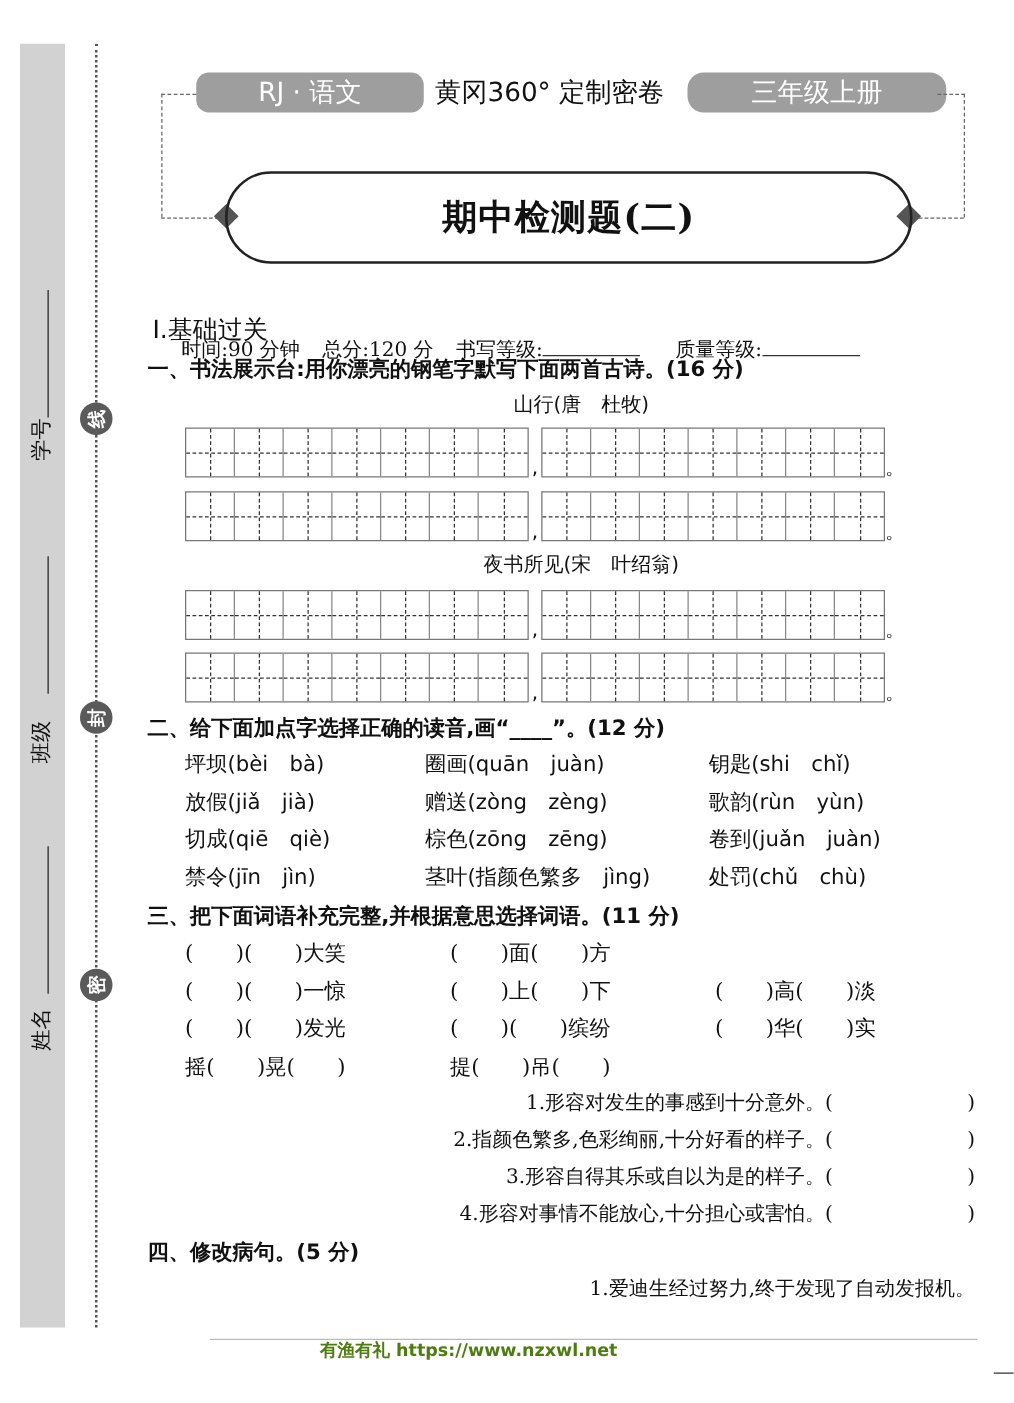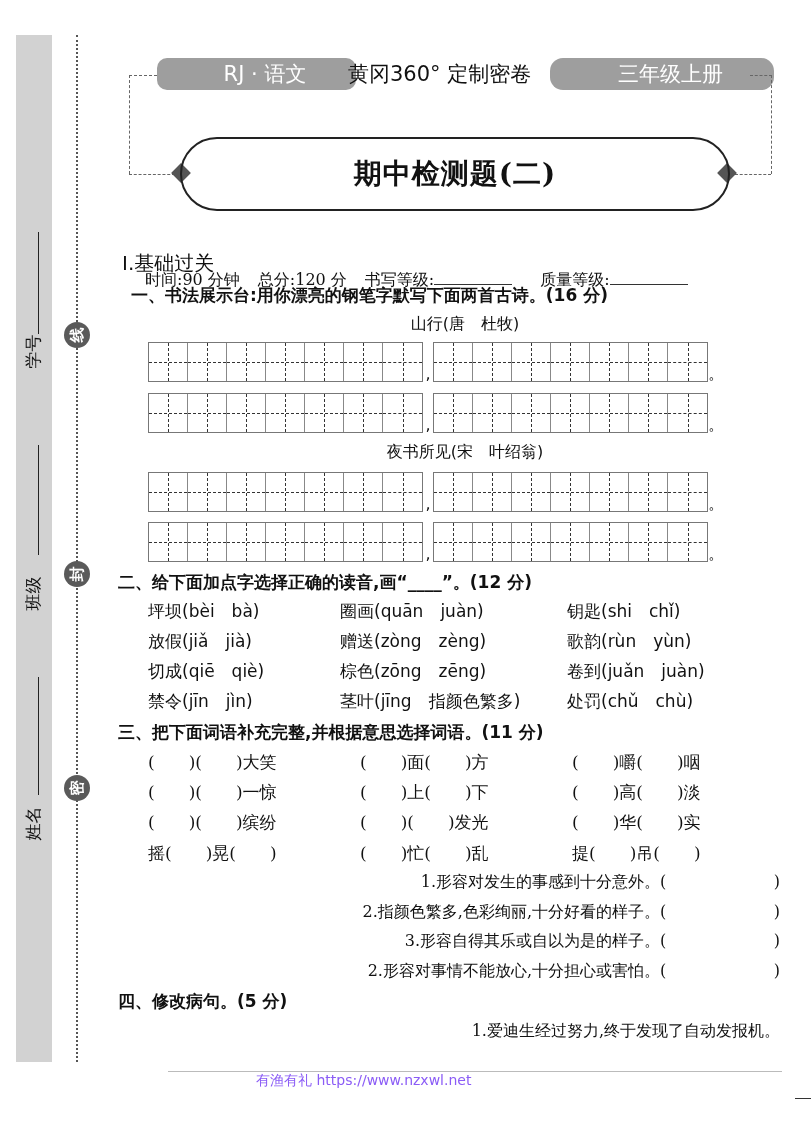--- a/index.html
+++ b/index.html
@@ -8,21 +8,21 @@
   .binding-strip { position:absolute; left:16px; top:35px; width:36px; height:1027px; background:#d2d2d2; }
   .binding-line { position:absolute; left:76px; top:35px; height:1027px; border-left:2px dotted #555; }
   .seal { position:absolute; left:64px; width:26px; height:26px; border-radius:50%; background:#5a5a5a;
           color:#fff; font-size:15px; font-weight:bold; display:flex; align-items:center; justify-content:center;
           transform:rotate(-90deg); }
   .vlabel { position:absolute; left:18px; width:30px; display:flex; flex-direction:column; align-items:center; }
   .vlabel .txt { transform:rotate(-90deg); font-size:17px; white-space:nowrap; }
   .vline { position:absolute; left:38px; border-left:1.5px solid #222; }
 
   .pill { position:absolute; top:58px; height:32px; background:#9e9e9e; border-radius:10px; color:#fff;
-          font-size:21px; display:flex; align-items:center; justify-content:center;padding-left:17px; }
+          font-size:21px; display:flex; align-items:center; justify-content:center; }
   .brand { position:absolute; top:60px; left:348px; font-size:21px; }
   .dash-h { position:absolute; border-top:1.5px dashed #666; }
   .dash-v { position:absolute; border-left:1.5px dashed #666; }
   .diamond { position:absolute; width:14px; height:14px; background:#555; transform:rotate(45deg); }
   .title-frame { position:absolute; left:180px; top:137px; width:546px; height:70px; border:2px solid #222;
                  border-radius:40px; display:flex; align-items:center; justify-content:center; }
   .title-frame span { font-family:"DejaVu Serif", serif; font-size:28px; font-weight:bold; letter-spacing:1px; }
 
   .meta { position:absolute; top:220px; left:145px; font-family:"DejaVu Serif", serif; font-size:16px; display:flex; gap:18px; align-items:flex-end; }
   .blank { display:inline-block; border-bottom:1px solid #333; width:78px; height:16px; }
@@ -40,21 +40,21 @@
 
   .py-row { position:absolute; left:148px; font-size:17px; display:flex; }
   .py-col { width:212px; }
 
   .wd-row { position:absolute; left:148px; font-family:"DejaVu Serif", serif; font-size:17px; display:flex; }
   .wd-col { width:212px; white-space:pre; }
   .def-row { position:absolute; left:148px; width:632px; font-family:"DejaVu Serif", serif; font-size:16px; display:flex; justify-content:flex-end; }
   .ans { width:120px; display:flex; justify-content:space-between; }
 
   .footer-line { position:absolute; top:1071px; left:168px; width:614px; border-top:1.5px solid #bbb; }
-  .footer { position:absolute; top:1072px; left:256px; font-size:14px; color:#8b5cf6; }
+  .footer { position:absolute; top:1072px; left:256px; font-size:14px; color:#4d7c0f;font-weight:bold; }
   .corner-mark { position:absolute; top:1098px; left:795px; width:16px; border-top:1.5px solid #333; }
 </style>
 </head>
 <body>
 
 <div class="binding-strip"></div>
 <div class="binding-line"></div>
 
 <div class="vline" style="top:232px;height:102px;"></div>
 <div class="vlabel" style="top:340px;">
@@ -102,21 +102,21 @@
 
 <div class="meta">
   <span>时间:90 分钟</span>
   <span>总分:120 分</span>
   <span><span>书写等级:</span><span class="blank"></span></span>
   <span style="margin-left:10px;margin-top:48px;"><span>质量等级:</span><span class="blank"></span></span>
 </div>
 
 <div class="part">Ⅰ.基础过关</div>
 
-<div class="q" style="top:284px;margin-left:13px;">一、书法展示台:用你漂亮的钢笔字默写下面两首古诗。(16 分)</div>
+<div class="q" style="top:284px;">一、书法展示台:用你漂亮的钢笔字默写下面两首古诗。(16 分)</div>
 <div class="poem-title" style="top:314px;left:0;width:930px;">山行(唐　杜牧)</div>
 
 <div class="grid-row" style="top:342px;">
   <div class="grid">
       <div class="cell"></div>
       <div class="cell"></div>
       <div class="cell"></div>
       <div class="cell"></div>
       <div class="cell"></div>
       <div class="cell"></div>
@@ -214,43 +214,41 @@
   <span class="py-col" style="margin-left:-20px;">赠送(zòng　zèng)</span>
   <span class="py-col" style="margin-left:15px;">歌韵(rùn　yùn)</span>
 </div>
 <div class="py-row" style="top:660px;">
   <span class="py-col">切成(qiē　qiè)</span>
   <span class="py-col" style="margin-left:-20px;">棕色(zōng　zēng)</span>
   <span class="py-col" style="margin-left:15px;">卷到(juǎn　juàn)</span>
 </div>
 <div class="py-row" style="top:690px;">
   <span class="py-col">禁令(jīn　jìn)</span>
-  <span class="py-col" style="margin-left:-20px;">茎叶(jīng　指颜色繁多)</span>
+  <span class="py-col" style="margin-left:-20px;">茎叶(指颜色繁多　jìng)</span>
   <span class="py-col" style="margin-left:15px;">处罚(chǔ　chù)</span>
 </div>
 
 <div class="q" style="top:721px;">三、把下面词语补充完整,并根据意思选择词语。(11 分)</div>
 <div class="wd-row" style="top:751px;">
   <span class="wd-col">(　　)(　　)大笑</span>
   <span class="wd-col">(　　)面(　　)方</span>
-  <span class="wd-col">(　　)嚼(　　)咽</span>
 </div>
 <div class="wd-row" style="top:781px;">
   <span class="wd-col">(　　)(　　)一惊</span>
   <span class="wd-col">(　　)上(　　)下</span>
   <span class="wd-col">(　　)高(　　)淡</span>
 </div>
 <div class="wd-row" style="top:811px;">
+  <span class="wd-col">(　　)(　　)发光</span>
   <span class="wd-col">(　　)(　　)缤纷</span>
-  <span class="wd-col">(　　)(　　)发光</span>
   <span class="wd-col">(　　)华(　　)实</span>
 </div>
 <div class="wd-row" style="top:842px;">
   <span class="wd-col">摇(　　)晃(　　)</span>
-  <span class="wd-col">(　　)忙(　　)乱</span>
   <span class="wd-col">提(　　)吊(　　)</span>
 </div>
 
 <div class="def-row" style="top:872px;">
   <span>1.形容对发生的事感到十分意外。</span>
   <span class="ans">
       <span>(</span>
       <span>)</span>
     </span>
 </div>
@@ -262,21 +260,21 @@
     </span>
 </div>
 <div class="def-row" style="top:931px;">
   <span>3.形容自得其乐或自以为是的样子。</span>
   <span class="ans">
       <span>(</span>
       <span>)</span>
     </span>
 </div>
 <div class="def-row" style="top:961px;">
-  <span>2.形容对事情不能放心,十分担心或害怕。</span>
+  <span>4.形容对事情不能放心,十分担心或害怕。</span>
   <span class="ans">
       <span>(</span>
       <span>)</span>
     </span>
 </div>
 
 <div class="q" style="top:990px;">四、修改病句。(5 分)</div>
 <div class="def-row" style="top:1021px;">
   <span>1.爱迪生经过努力,终于发现了自动发报机。</span>
 </div>

